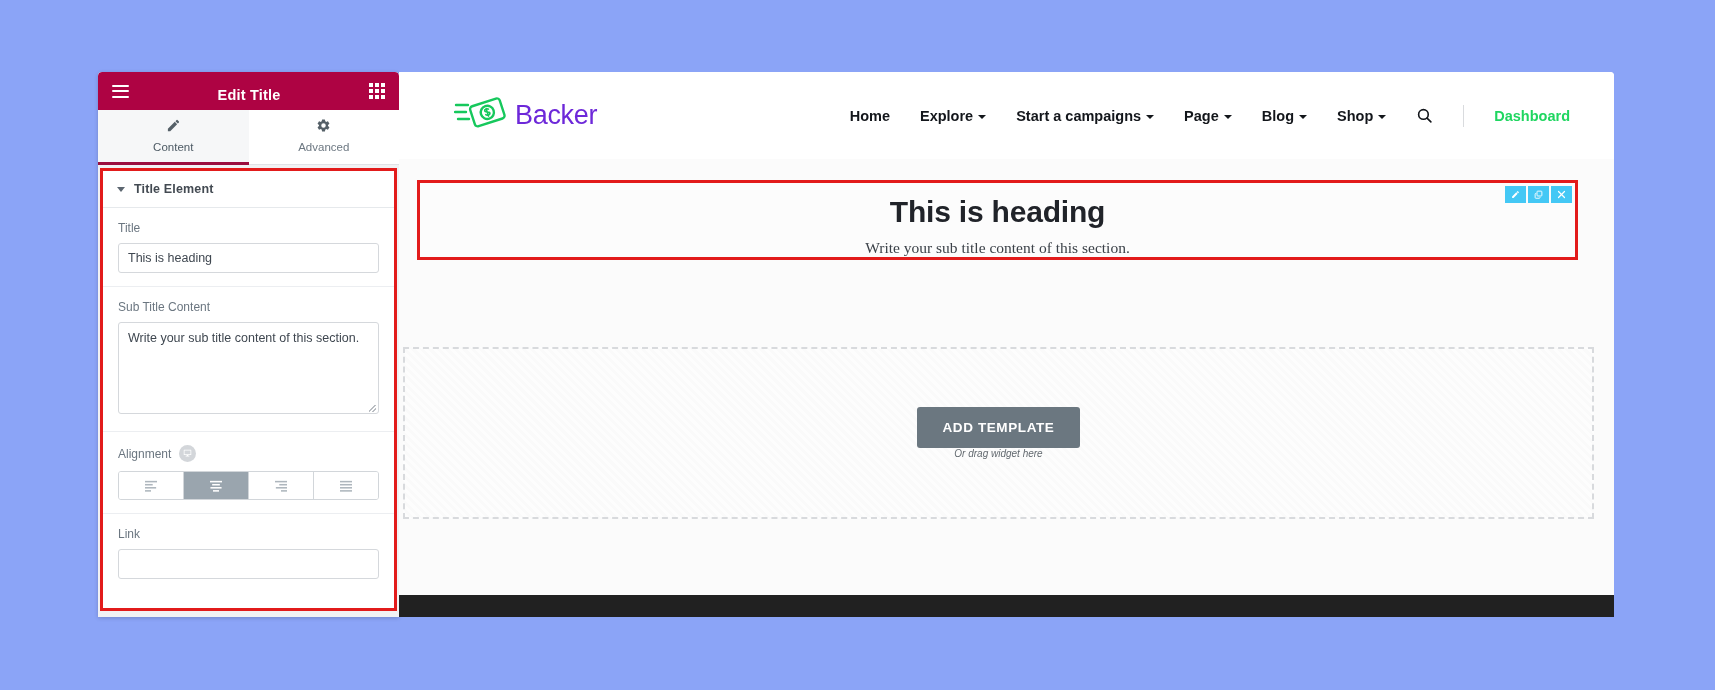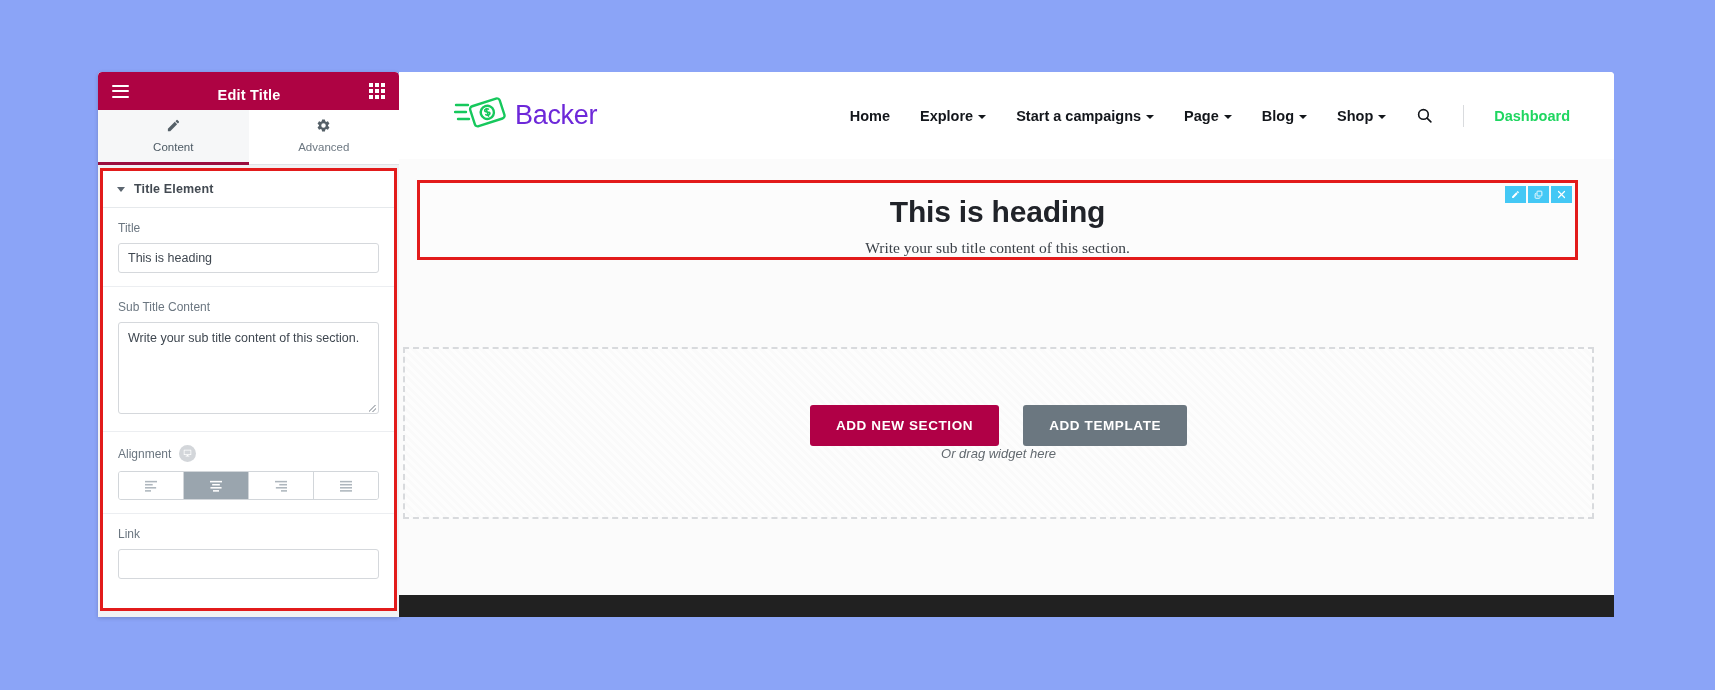--- a/index.html
+++ b/index.html
@@ -380,21 +380,21 @@
     padding: 13px 26px;
     border: none;
     border-radius: 3px;
     cursor: pointer;
     font-family: "Liberation Sans", sans-serif;
   }
   .btn-add-section { background: #b00046; }
   .btn-add-template { background: #6b7780; }
   .dz-hint {
     margin-top: 0;
-    font-size: 13px;
+    font-size: 10px;
     font-style: italic;
     color: #62696f;
   }
 
   .site-footer {
     position: absolute;
     left: 0; right: 0; bottom: 0;
     height: 22px;
     background: #212121;
   }
@@ -594,21 +594,20 @@
             <line x1="20" y1="4" x2="4" y2="20"></line>
           </svg>
         </div>
       </div>
       <div class="heading-title">This is heading</div>
       <div class="heading-sub">Write your sub title content of this section.</div>
     </div>
 
     <div class="dropzone">
       <div class="dz-buttons">
-        <button class="btn-add-section">ADD NEW SECTION</button>
         <button class="btn-add-template">ADD TEMPLATE</button>
       </div>
       <div class="dz-hint">Or drag widget here</div>
     </div>
 
     <div class="site-footer"></div>
   </div>
 </div>
 
 </body></html>

